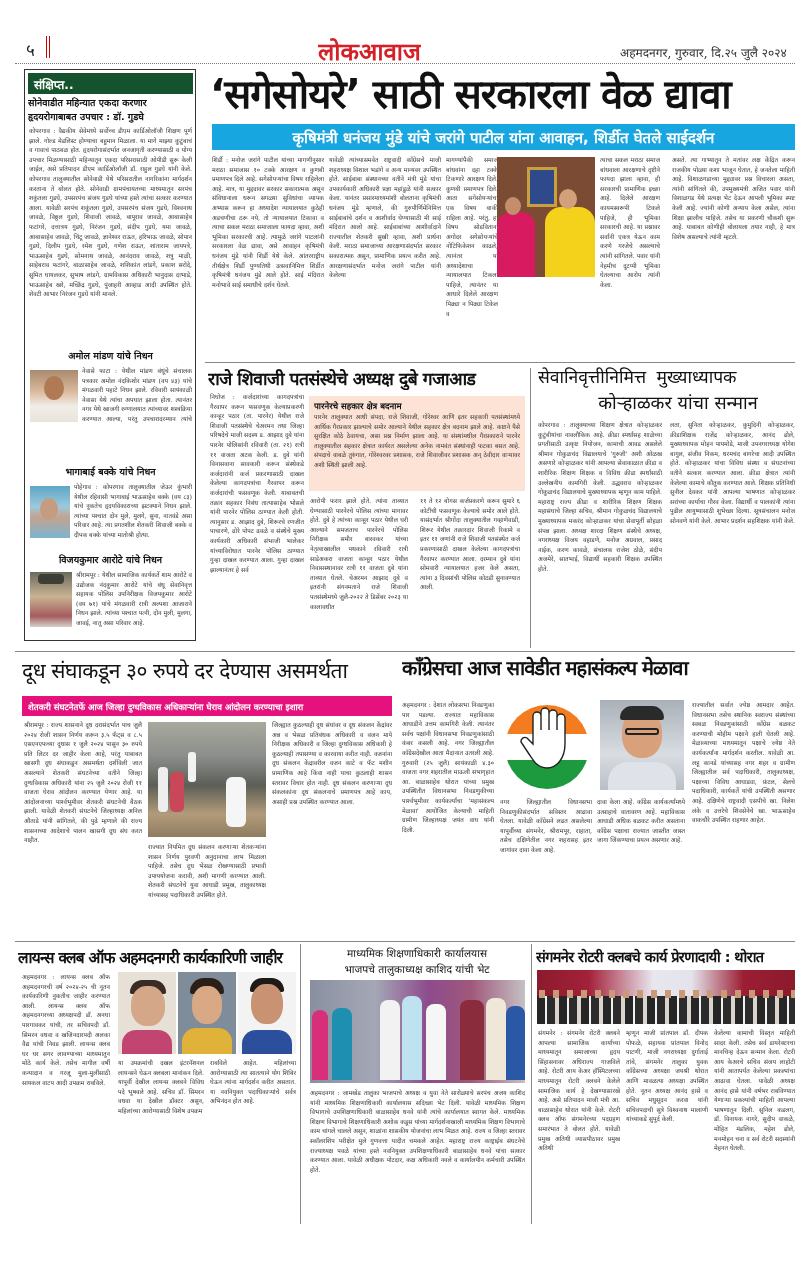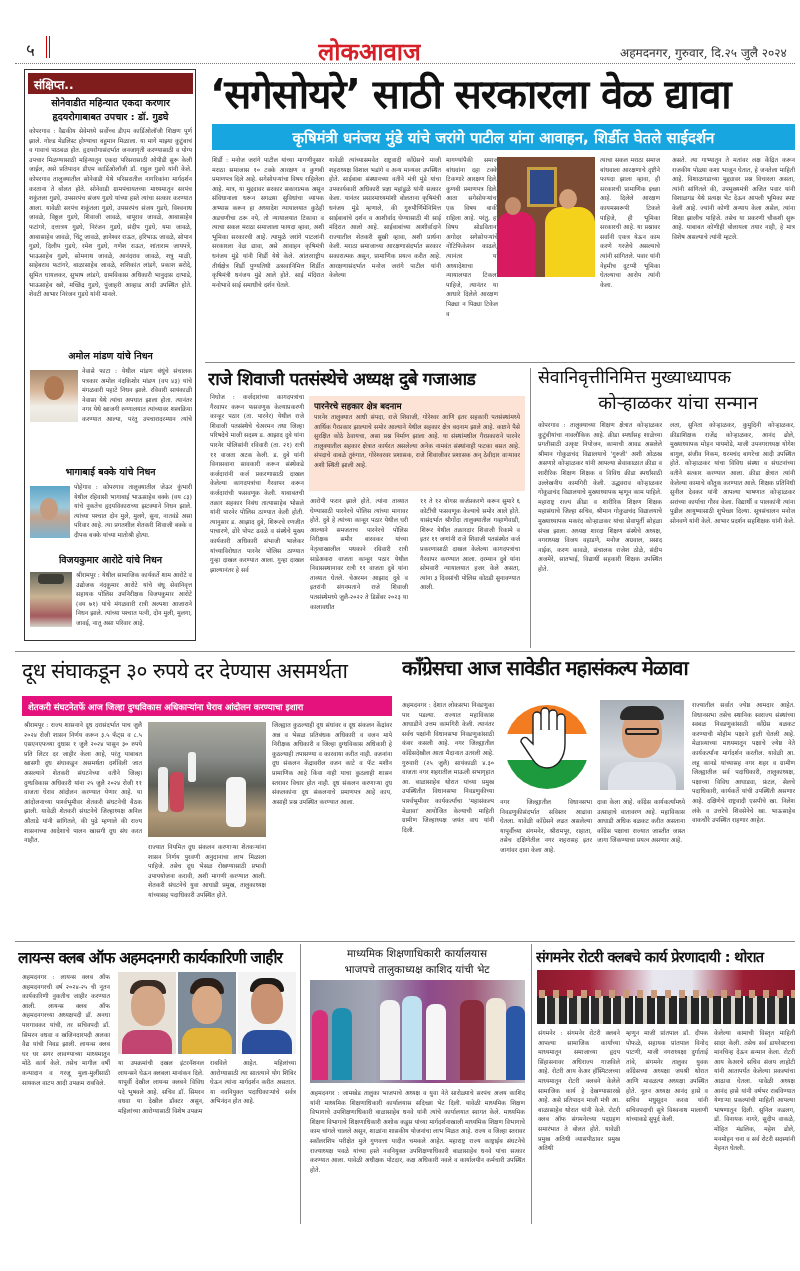--- a/index.html
+++ b/index.html
@@ -16,22 +16,22 @@
 </head>
 <body>
 
 <div class="abs hl" style="left:26px;top:38px;font-size:17px;font-weight:normal;color:#222">५</div>
 <div class="abs" style="left:46px;top:36px;width:4px;height:22px;border-left:1px solid #c00;border-right:1px solid #c00"></div>
 <div class="abs hl" style="left:318px;top:34px;font-size:24px;color:#d62027">लोकआवाज</div>
 <div class="abs" style="left:620px;top:44px;font-size:12px;color:#333;white-space:nowrap;font-family:'DejaVu Serif',serif">अहमदनगर, गुरुवार, दि.२५ जुलै २०२४</div>
 <div class="abs dotline" style="left:15px;top:63px;width:780px"></div>
 
 <div class="abs" style="left:24px;top:69px;width:172px;height:572px;border:1.5px solid #333"></div>
-<div class="abs hl" style="left:28px;top:73px;width:165px;height:21px;background:#7f1d1d;color:#fff;font-size:12px;padding:3px 6px">संक्षिप्त..</div>
-<div class="abs hl" style="left:28px;top:96px;width:165px;font-size:9.5px;white-space:normal;text-align:center;line-height:14px">सोनेवाडीत महिन्यात एकदा करणार हृदयरोगाबाबत उपचार : डॉ. गुडघे</div>
+<div class="abs hl" style="left:28px;top:73px;width:165px;height:21px;background:#14532d;color:#fff;font-size:12px;padding:3px 6px">संक्षिप्त..</div>
+<div class="abs hl" style="left:28px;top:96px;width:165px;font-size:9.5px;white-space:normal;text-align:left;line-height:14px">सोनेवाडीत महिन्यात एकदा करणार हृदयरोगाबाबत उपचार : डॉ. गुडघे</div>
 <div class="abs txt" style="left:29px;top:126px;width:163px;height:222px">कोपरगाव : वैद्यकीय सेवेमध्ये सर्वोच्च डीएम कार्डिओलॉजी शिक्षण पूर्ण झाले. गोल्ड मेडलिस्ट होण्याचा बहुमान मिळाला. या मागे माझ्या कुटुंबाचं व गावाचं पाठबळ होत. हृदयरोगासंदर्भात जनजागृती करण्यासाठी व योग्य उपचार मिळण्यासाठी महिन्यातून एकदा परिसरासाठी ओपीडी सुरू केली जाईल, असे प्रतिपादन डीएम कार्डिओलॉजी डॉ. राहुल गुडघे यांनी केले. कोपरगाव तालुक्यातील सोनेवाडी येथे परिसरातील नागरिकांना मार्गदर्शन करताना ते बोलत होते. सोनेवाडी ग्रामपंचायतच्या माध्यमातून सरपंच शकुंतला गुडघे, उपसरपंच संजय गुडघे यांच्या हस्ते त्यांचा सत्कार करण्यात आला. यावेळी सरपंच शकुंतला गुडघे, उपसरपंच संजय गुडघे, विश्वनाथ जावळे, विठ्ठल गुडघे, शिवाजी जावळे, बापूराव जावळे, आबासाहेब फटांगरे, दत्तात्रय गुडघे, निरंजन गुडघे, संदीप गुडघे, यमा जावळे, आबासाहेब जावळे, चिंटू जावळे, ज्ञानेश्वर राऊत, हरिभाऊ जावळे, सोपान गुडघे, दिलीप गुडघे, रमेश गुडघे, गणेश राऊत, शांताराम जायपत्रे, भाऊसाहेब गुडघे, सोमनाथ जावळे, आनंदराव जावळे, शत्रु माळी, साहेबराव फटांगरे, बाळासाहेब जावळे, शशिकांत लांडगे, प्रकाश सरोदे, सुमित घायलकर, सुभाष लांडगे, ग्रामविकास अधिकारी भानुदास दाभाडे, भाऊसाहेब खरे, मच्छिंद्र गुडघे, पुंजाहरी आव्हाड आदी उपस्थित होते. शेवटी आभार निरंजन गुडघे यांनी मानले.</div>
 
 <div class="abs hl" style="left:28px;top:349px;width:165px;font-size:9.5px;text-align:center">अमोल मांडण यांचे निधन</div>
 <div class="abs photo" style="left:30px;top:370px;width:48px;height:52px;background:linear-gradient(180deg,#a88a6e 0%,#d9b79a 40%,#f1eee8 70%,#e8e4dc 100%)">
   <div style="position:absolute;left:14px;top:6px;width:20px;height:24px;border-radius:50%;background:#b07a55"></div>
 </div>
 <div class="abs txt" style="left:82px;top:366px;width:110px;height:58px">नेवासे फाटा : येथील मांडण बंधूंचे संचालक पत्रकार अमोल नंदकिशोर मांडण (वय ४३) यांचे मंगळवारी पहाटे निधन झाले. रविवारी सायंकाळी नेवासा येथे त्यांचा अपघात झाला होता. त्यानंतर नगर येथे खाजगी रुग्णालयात त्यांच्यावर शस्त्रक्रिया करण्यात आल्या, परंतु उपचारादरम्यान त्यांचे निधन झाले. त्यांच्या पश्चात आई, पत्नी, एक मुलगा, एक मुलगी, भाऊ, पुतणे असा परिवार आहे. मांडण बंधूंचे संचालक कुणाल मांडण यांचे ते बंधू होत.</div>
 <div class="abs txt" style="left:29px;top:424px;width:163px;height:38px"></div>
 
 <div class="abs hl" style="left:28px;top:465px;width:165px;font-size:9.5px;text-align:center">भागाबाई बक्के यांचे निधन</div>
@@ -68,21 +68,21 @@
 <div class="abs vrule" style="left:530px;top:368px;height:280px"></div>
 
 <div class="abs" style="left:309px;top:396px;width:216px;height:95px;background:#fde3d6"></div>
 <div class="abs hl" style="left:314px;top:400px;font-size:8.5px">पारनेरचे सहकार क्षेत्र बदनाम</div>
 <div class="abs txt" style="left:314px;top:412px;width:206px;height:76px">पारनेर तालुक्यात आधी संपदा, राजे शिवाजी, गोरेश्वर आणि इतर सहकारी पतसंस्थांमध्ये आर्थिक गैरप्रकार झाल्याचे समोर आल्याने येथील सहकार क्षेत्र बदनाम झाले आहे. कष्टाने पैसे सुरक्षित कोठे ठेवायचा, असा प्रश्न निर्माण झाला आहे. या संस्थांमधील गैरप्रकाराने पारनेर तालुक्यातील सहकार क्षेत्रात कार्यरत असलेल्या अनेक नामवंत संस्थांनाही फटका बसत आहे. संपदाचे वाबळे तुरुंगात, गोरेश्वरवर प्रशासक, राजे शिवाजीवर प्रशासक अन् ठेवीदार वाऱ्यावर अशी स्थिती झाली आहे.</div>
 
 <div class="abs txt" style="left:210px;top:392px;width:94px;height:255px">निघोज : कर्जदारांच्या कागदपत्रांचा गैरवापर करून फसवणूक केल्याप्रकरणी कान्हूर पठार (ता. पारनेर) येथील राजे शिवाजी पतसंस्थेचे चेअरमन तथा जिल्हा परिषदेचे माजी सदस्य ड. आझाद दुबे यांना पारनेर पोलिसांनी रविवारी (ता. २१) रात्री ११ वाजता अटक केली. ड. दुबे यांनी विनासवाना सावकारी करून संस्थेकडे कर्जदारांनी कर्ज प्रकरणासाठी दाखल केलेल्या कागदपत्रांचा गैरवापर करून कर्जदारांची फसवणूक केली. याबाबतची तक्रार सहकार निबंध तात्यासाहेब भोसले यांनी पारनेर पोलिस ठाण्यात केली होती. त्यानुसार ड. आझाद दुबे, शिरूरचे रणजीत पाचारणे, ढोरे पोपट ढवळे व संस्थेचे मुख्य कार्यकारी अधिकारी संभाजी भालेकर यांच्याविरोधात पारनेर पोलिस ठाण्यात गुन्हा दाखल करण्यात आला. गुन्हा दाखल झाल्यानंतर हे सर्व</div>
 <div class="abs txt" style="left:310px;top:496px;width:98px;height:150px">आरोपी फरार झाले होते. त्यांना ताब्यात घेण्यासाठी पारनेरचे पोलिस त्यांच्या मागावर होते. दुबे हे त्यांच्या कान्हूर पठार येथील घरी आल्याने समजताच पारनेरचे पोलिस निरीक्षक समीर बारवकर यांच्या नेतृत्वाखालील पथकाने रविवारी रात्री साडेअकरा वाजता कान्हूर पठार येथील निवासस्थानावर रात्री ११ वाजता दुबे यांना ताब्यात घेतले. चेअरमन आझाद दुबे व इतरांनी संगनमताने राजे शिवाजी पतसंस्थेमध्ये जुलै-२०२२ ते डिसेंबर २०२३ या कालावधीत</div>
 <div class="abs txt" style="left:420px;top:496px;width:100px;height:150px">११ ते १२ बोगस कर्जप्रकरणे करून सुमारे ६ कोटींची फसवणूक केल्याचे समोर आले होते. यासंदर्भात श्रीगोंदा तालुक्यातील गव्हाणेवाडी, शिरूर येथील तक्रारदार शिवाजी रिकामे व इतर ११ जणांनी राजे शिवाजी पतसंस्थेत कर्ज प्रकरणासाठी दाखल केलेल्या कागदपत्रांचा गैरवापर करण्यात आला. दरम्यान दुबे यांना सोमवारी न्यायालयात हजर केले असता, त्यांना ३ दिवसांची पोलिस कोठडी सुनावण्यात आली.</div>
 
-<div class="abs hl" style="left:538px;top:364px;width:258px;font-size:17.5px;font-weight:normal;color:#111;font-family:Liberation Sans, sans-serif">सेवानिवृत्तीनिमित्त मुख्याध्यापक</div>
+<div class="abs hl" style="left:538px;top:364px;width:258px;font-size:17.5px;font-weight:normal;color:#111;font-family:Liberation Mono, monospace">सेवानिवृत्तीनिमित्त मुख्याध्यापक</div>
 <div class="abs hl" style="left:560px;top:390px;width:236px;font-size:18px;font-weight:normal;color:#111;font-family:'DejaVu Serif',serif;text-align:center">कोऱ्हाळकर यांचा सन्मान</div>
 <div class="abs txt" style="left:538px;top:420px;width:124px;height:226px">कोपरगाव : तालुक्याच्या शिक्षण क्षेत्रात कोऱ्हाळकर कुटुंबीयांचा नावलौकिक आहे. क्रीडा स्पर्धांसह शाळेच्या प्रगतीसाठी उत्कृष्ट नियोजन, कामाची आवड असलेले श्रीमान गोकुळचंद विद्यालयाचे 'गुरुजी' अशी ओळख असणारे कोऱ्हाळकर यांनी आपल्या सेवाकाळात क्रीडा व शारीरिक शिक्षण शिक्षक व विविध क्रीडा स्पर्धांसाठी उल्लेखनीय कामगिरी केली. उद्धवराव कोऱ्हाळकर गोकुळचंद विद्यालयाचे मुख्याध्यापक म्हणून काम पाहिले. महाराष्ट्र राज्य क्रीडा व शारीरिक शिक्षण शिक्षक महासंघाचे जिल्हा सचिव, श्रीमान गोकुळचंद विद्यालयाचे मुख्याध्यापक मकरंद कोऱ्हाळकर यांचा सेवापूर्ती सोहळा संपन्न झाला. अध्यक्ष शारदा शिक्षण संस्थेचे अध्यक्ष, नगराध्यक्ष विजय वहाडणे, मनोज अग्रवाल, प्रसाद नाईक, करण कावळे, संचालक राजेश ठोळे, संदीप अजमेरे, सातभाई, विद्यार्थी सहकारी शिक्षक उपस्थित होते.</div>
 <div class="abs txt" style="left:670px;top:420px;width:125px;height:226px">लता, सुनिता कोऱ्हाळकर, कुमुदिनी कोऱ्हाळकर, क्रीडाशिक्षक राजेंद्र कोऱ्हाळकर, आनंद ढोले, मुख्याध्यापक मोहन पायमोडे, माजी उपनगराध्यक्ष योगेश बागुल, संजीव निकम, धरमचंद बागरेचा आदी उपस्थित होते. कोऱ्हाळकर यांचा विविध संस्था व संघटनांच्या वतीने सत्कार करण्यात आला. क्रीडा क्षेत्रात त्यांनी केलेल्या कामाचे कौतुक करण्यात आले. शिक्षक प्रतिनिधी सुनील देवकर यांनी आपल्या भाषणात कोऱ्हाळकर सरांच्या कार्याचा गौरव केला. विद्यार्थी व पालकांनी त्यांना पुढील आयुष्यासाठी शुभेच्छा दिल्या. सूत्रसंचालन मनोज सोनवणे यांनी केले. आभार प्रदर्शन सहशिक्षक यांनी केले.</div>
 
 <div class="abs rule" style="left:15px;top:651px;width:780px"></div>
 
 <div class="abs hl" style="left:22px;top:656px;width:370px;font-size:21px;font-weight:normal;font-family:'DejaVu Serif',serif;letter-spacing:-0.5px">दूध संघाकडून ३० रुपये दर देण्यास असमर्थता</div>
 <div class="abs hl" style="left:22px;top:696px;width:370px;height:20px;background:#e5127d;color:#fff;font-size:8.5px;padding:5px 6px;text-align:left">शेतकरी संघटनेतर्फे आज जिल्हा दुग्धविकास अधिकाऱ्यांना घेराव आंदोलन करण्याचा इशारा</div>
 <div class="abs txt" style="left:24px;top:720px;width:118px;height:210px">श्रीरामपूर : राज्य शासनाने दूध दरासंदर्भात पाच जुलै २०२४ रोजी शासन निर्णय करून ३.५ फॅट्स व ८.५ एसएनएफच्या दुधास १ जुलै २०२४ पासून ३० रुपये प्रति लिटर दर जाहीर केला आहे, परंतु याबाबत खासगी दूध संघाकडून असमर्थता दर्शविली जात असल्याने शेतकरी संघटनेच्या वतीने जिल्हा दुग्धविकास अधिकारी यांना २५ जुलै २०२४ रोजी ११ वाजता घेराव आंदोलन करण्यात येणार आहे. या आंदोलनाच्या पार्श्वभूमीवर शेतकरी संघटनेची बैठक झाली. यावेळी शेतकरी संघटनेचे जिल्हाध्यक्ष अनिल औताडे यांनी सांगितले, की पुढे म्हणाले की राज्य शासनाच्या आदेशाचे पालन खासगी दूध संघ करत नाहीत.</div>
 <div class="abs photo" style="left:148px;top:722px;width:118px;height:115px;background:linear-gradient(180deg,#a9a99e 0%,#8a8d8a 30%,#5c5e57 55%,#b29b7a 80%,#8e7c60 100%)">

